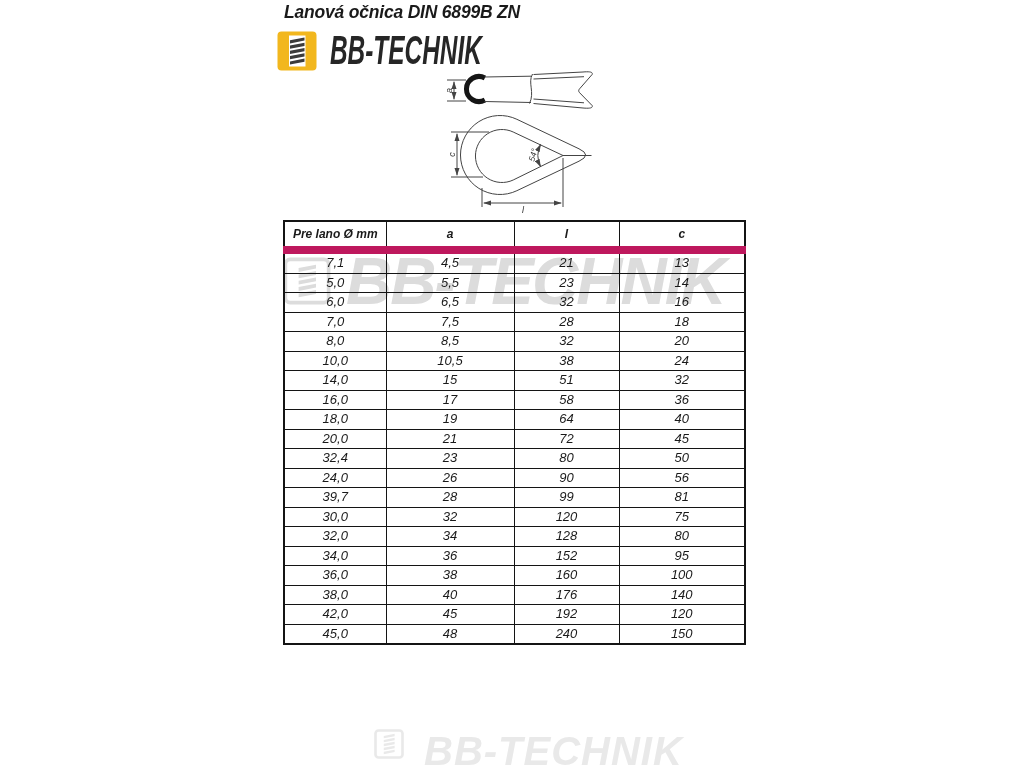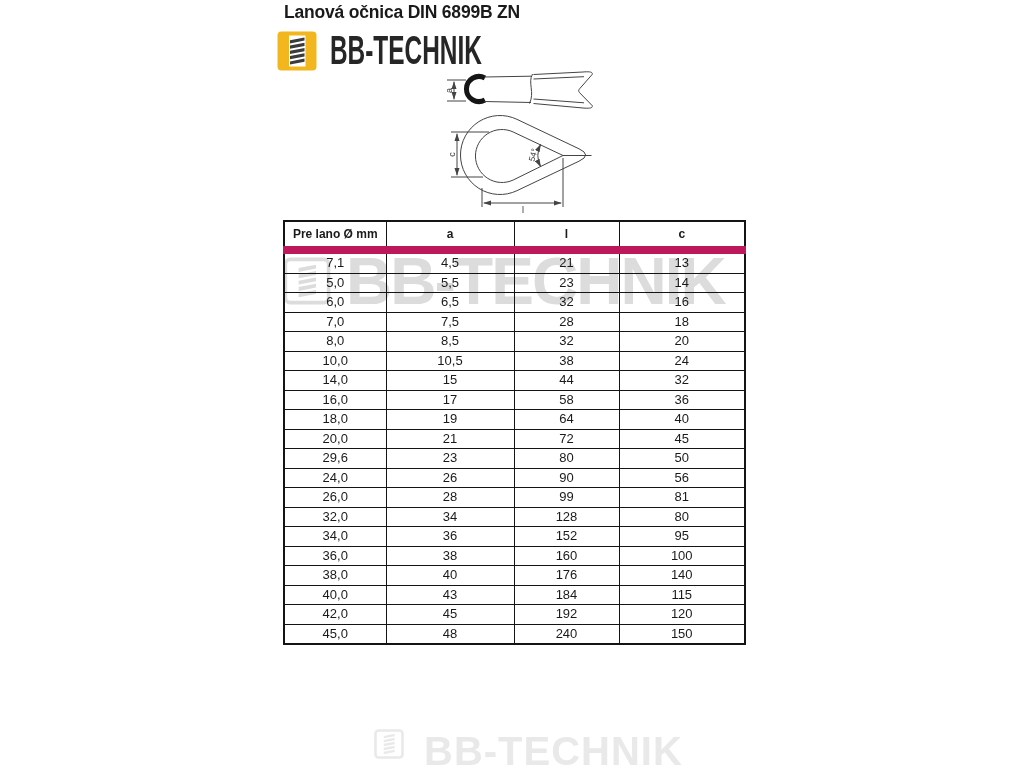--- a/index.html
+++ b/index.html
@@ -1,18 +1,18 @@
 <!DOCTYPE html>
 <html><head>
 <meta charset="utf-8">
 <style>
   html,body { margin:0; padding:0; background:#ffffff; }
   .page {
     position:relative; width:1024px; height:768px; background:#ffffff;
-    font-family:"Liberation Sans", sans-serif; color:#1a1a1a; overflow:hidden;
+    font-family:"Liberation Sans", sans-serif; color:#1a1a1a; overflow:hidden;font-style:italic;
   }
   .title {
     position:absolute; left:284px; top:2px;
     font-size:17.5px; font-weight:bold; letter-spacing:-0.2px; white-space:nowrap;
   }
   .brand { position:absolute; left:277px; top:28px; display:flex; align-items:center; gap:13px; }
   .brand-text {
     font-size:40px; font-weight:bold; color:#262626; white-space:nowrap;
     transform:scaleX(0.61); transform-origin:left center; letter-spacing:0;
   }
@@ -160,21 +160,21 @@
         </tr>
         <tr>
           <td>10,0</td>
           <td>10,5</td>
           <td>38</td>
           <td>24</td>
         </tr>
         <tr>
           <td>14,0</td>
           <td>15</td>
-          <td>44</td>
+          <td>51</td>
           <td>32</td>
         </tr>
         <tr>
           <td>16,0</td>
           <td>17</td>
           <td>58</td>
           <td>36</td>
         </tr>
         <tr>
           <td>18,0</td>
@@ -182,36 +182,42 @@
           <td>64</td>
           <td>40</td>
         </tr>
         <tr>
           <td>20,0</td>
           <td>21</td>
           <td>72</td>
           <td>45</td>
         </tr>
         <tr>
-          <td>29,6</td>
+          <td>32,4</td>
           <td>23</td>
           <td>80</td>
           <td>50</td>
         </tr>
         <tr>
           <td>24,0</td>
           <td>26</td>
           <td>90</td>
           <td>56</td>
         </tr>
         <tr>
-          <td>26,0</td>
+          <td>39,7</td>
           <td>28</td>
           <td>99</td>
           <td>81</td>
+        </tr>
+        <tr>
+          <td>30,0</td>
+          <td>32</td>
+          <td>120</td>
+          <td>75</td>
         </tr>
         <tr>
           <td>32,0</td>
           <td>34</td>
           <td>128</td>
           <td>80</td>
         </tr>
         <tr>
           <td>34,0</td>
           <td>36</td>
@@ -222,26 +228,20 @@
           <td>36,0</td>
           <td>38</td>
           <td>160</td>
           <td>100</td>
         </tr>
         <tr>
           <td>38,0</td>
           <td>40</td>
           <td>176</td>
           <td>140</td>
-        </tr>
-        <tr>
-          <td>40,0</td>
-          <td>43</td>
-          <td>184</td>
-          <td>115</td>
         </tr>
         <tr>
           <td>42,0</td>
           <td>45</td>
           <td>192</td>
           <td>120</td>
         </tr>
         <tr>
           <td>45,0</td>
           <td>48</td>

